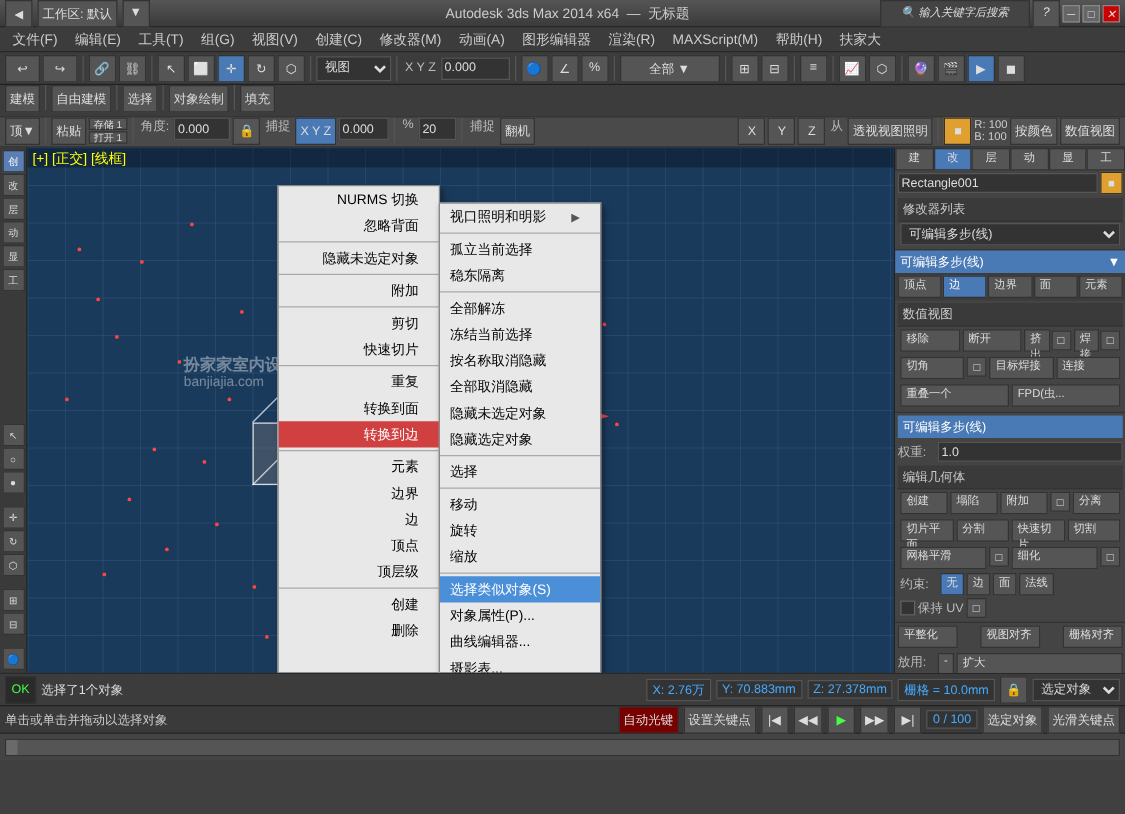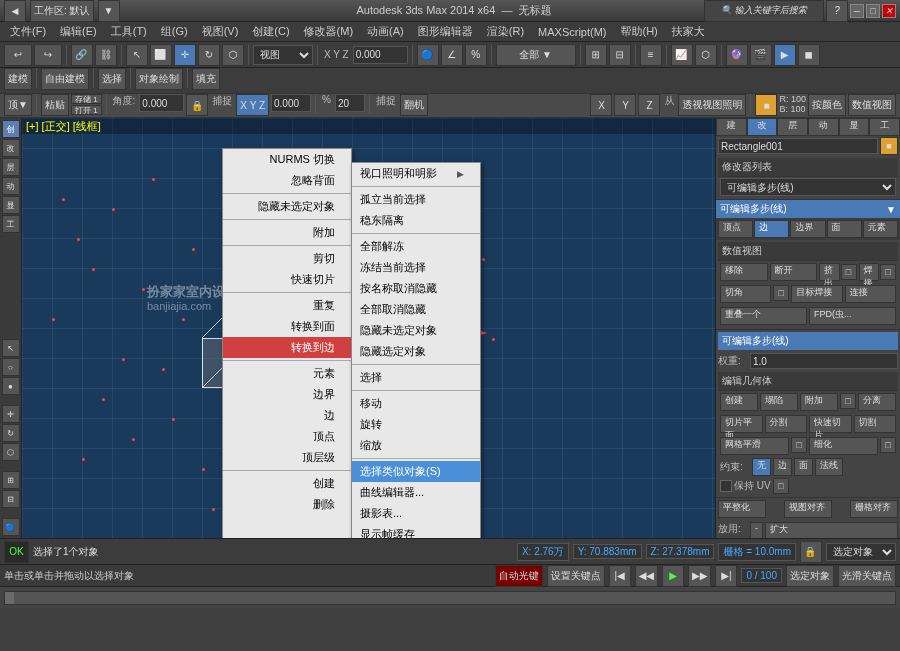--- a/index.html
+++ b/index.html
@@ -679,20 +679,21 @@
         <div class="ctx-item">隐藏未选定对象</div>
         <div class="ctx-item">隐藏选定对象</div>
         <div class="ctx-separator"></div>
         <div class="ctx-item">选择</div>
         <div class="ctx-separator"></div>
         <div class="ctx-item">移动</div>
         <div class="ctx-item">旋转</div>
         <div class="ctx-item">缩放</div>
         <div class="ctx-separator"></div>
         <div class="ctx-item highlight">选择类似对象(S)</div>
+        <div class="ctx-item">对象属性(P)...</div>
         <div class="ctx-item">曲线编辑器...</div>
         <div class="ctx-item">摄影表...</div>
         <div class="ctx-item">显示帧缓存</div>
 
       </div>
     </div>
 
     <svg class="arrow-annotation" style="position:absolute;left:320px;top:190px;width:150px;height:50px;" viewBox="0 0 150 50">
       <line x1="0" y1="25" x2="130" y2="25" stroke="#ff4444" stroke-width="2"></line>
       <polygon points="130,20 145,25 130,30" fill="#ff4444"></polygon>

